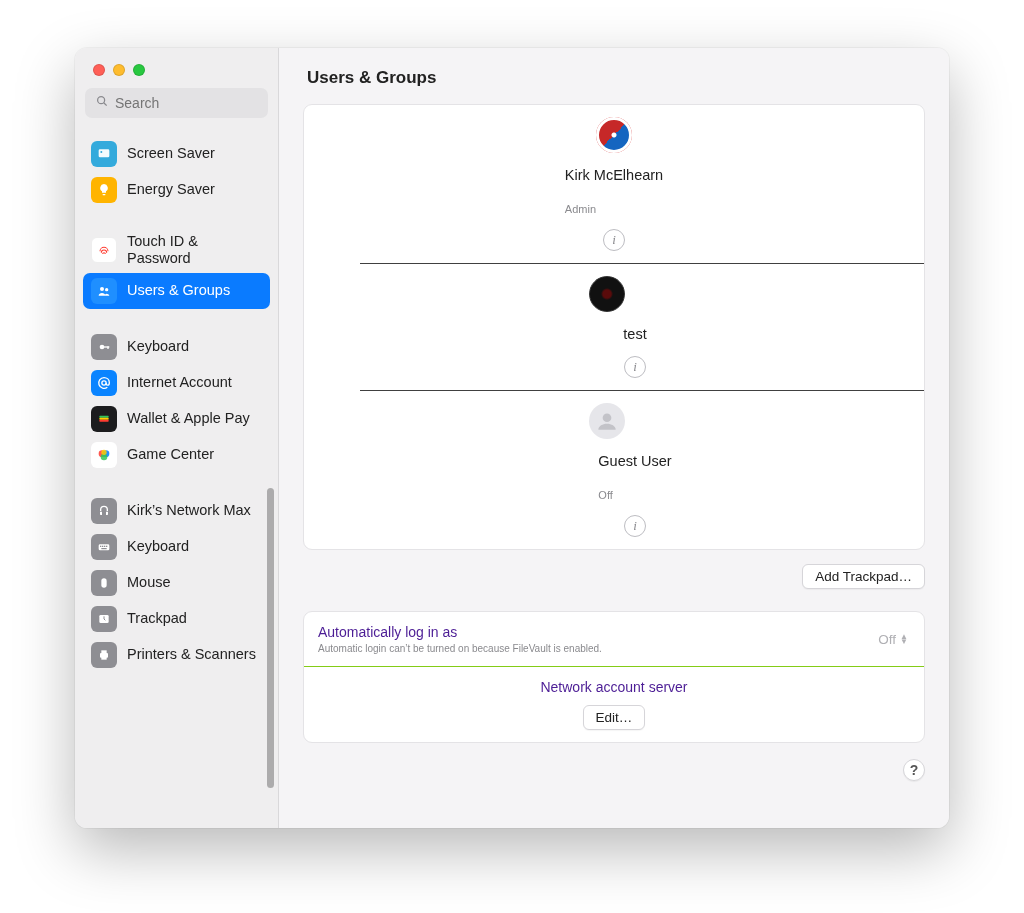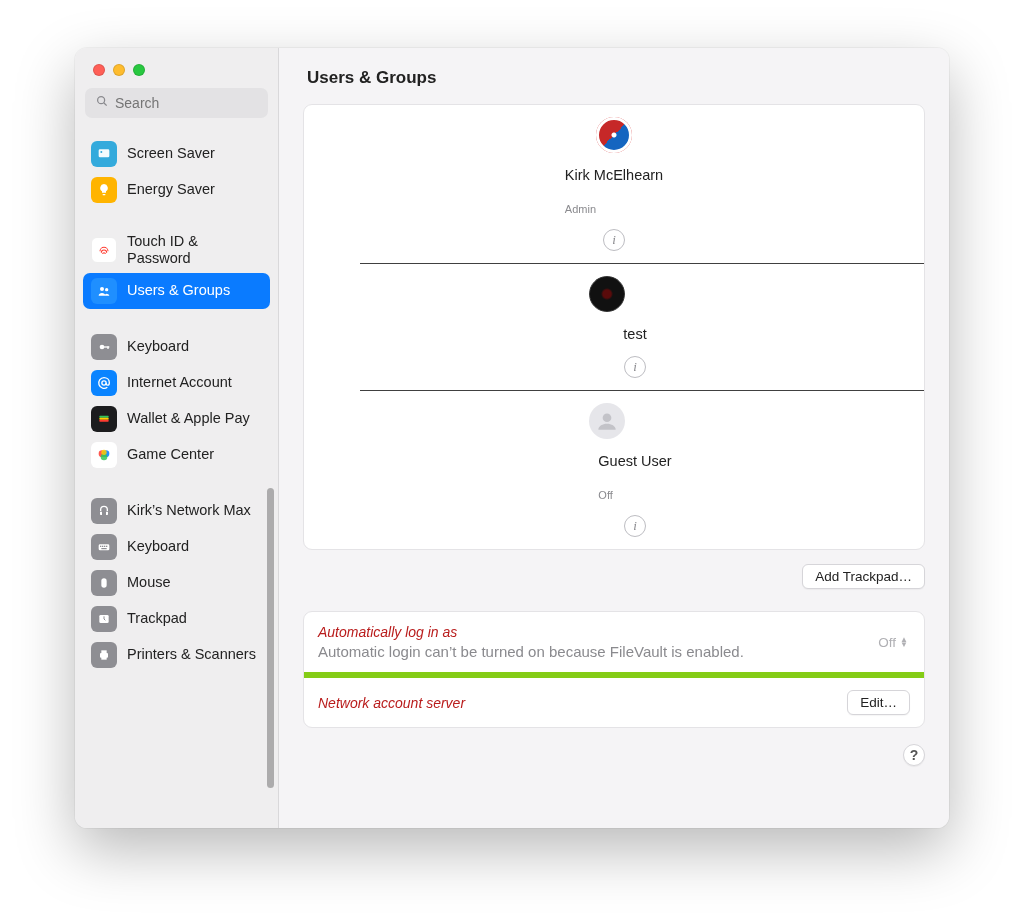--- a/index.html
+++ b/index.html
@@ -173,23 +173,23 @@
     color: #222;
     box-shadow: 0 1px 1px rgba(0,0,0,0.04);
     cursor: pointer;
   }
   .settings-row {
     display: flex;
     align-items: center;
     padding: 12px 14px;
     gap: 10px;
   }
-  .settings-row + .settings-row { border-top: 6px solid #84cc16; }
-  .settings-label { font-size: 14px; color: #b91c1c; flex: 1; font-style: italic; }
-  .settings-sub { font-size: 15px; color: #8a8a8e; margin-top: 3px; }
+  .settings-row + .settings-row { border-top: 1px solid #84cc16; flex-direction: column; }
+  .settings-label { font-size: 14px; color: #4c1d95; flex: 1; }
+  .settings-sub { font-size: 10px; color: #8a8a8e; margin-top: 3px; }
   .select-off {
     color: #b0b0b4; font-size: 13.5px;
     display: flex; align-items: center; gap: 4px;
   }
   .updown {
     width: 10px;
     color: #b0b0b4;
     display:flex;flex-direction:column;line-height:5px;font-size:8px;
   }
   .help-row { display:flex; justify-content:flex-end; margin-top:16px;}

